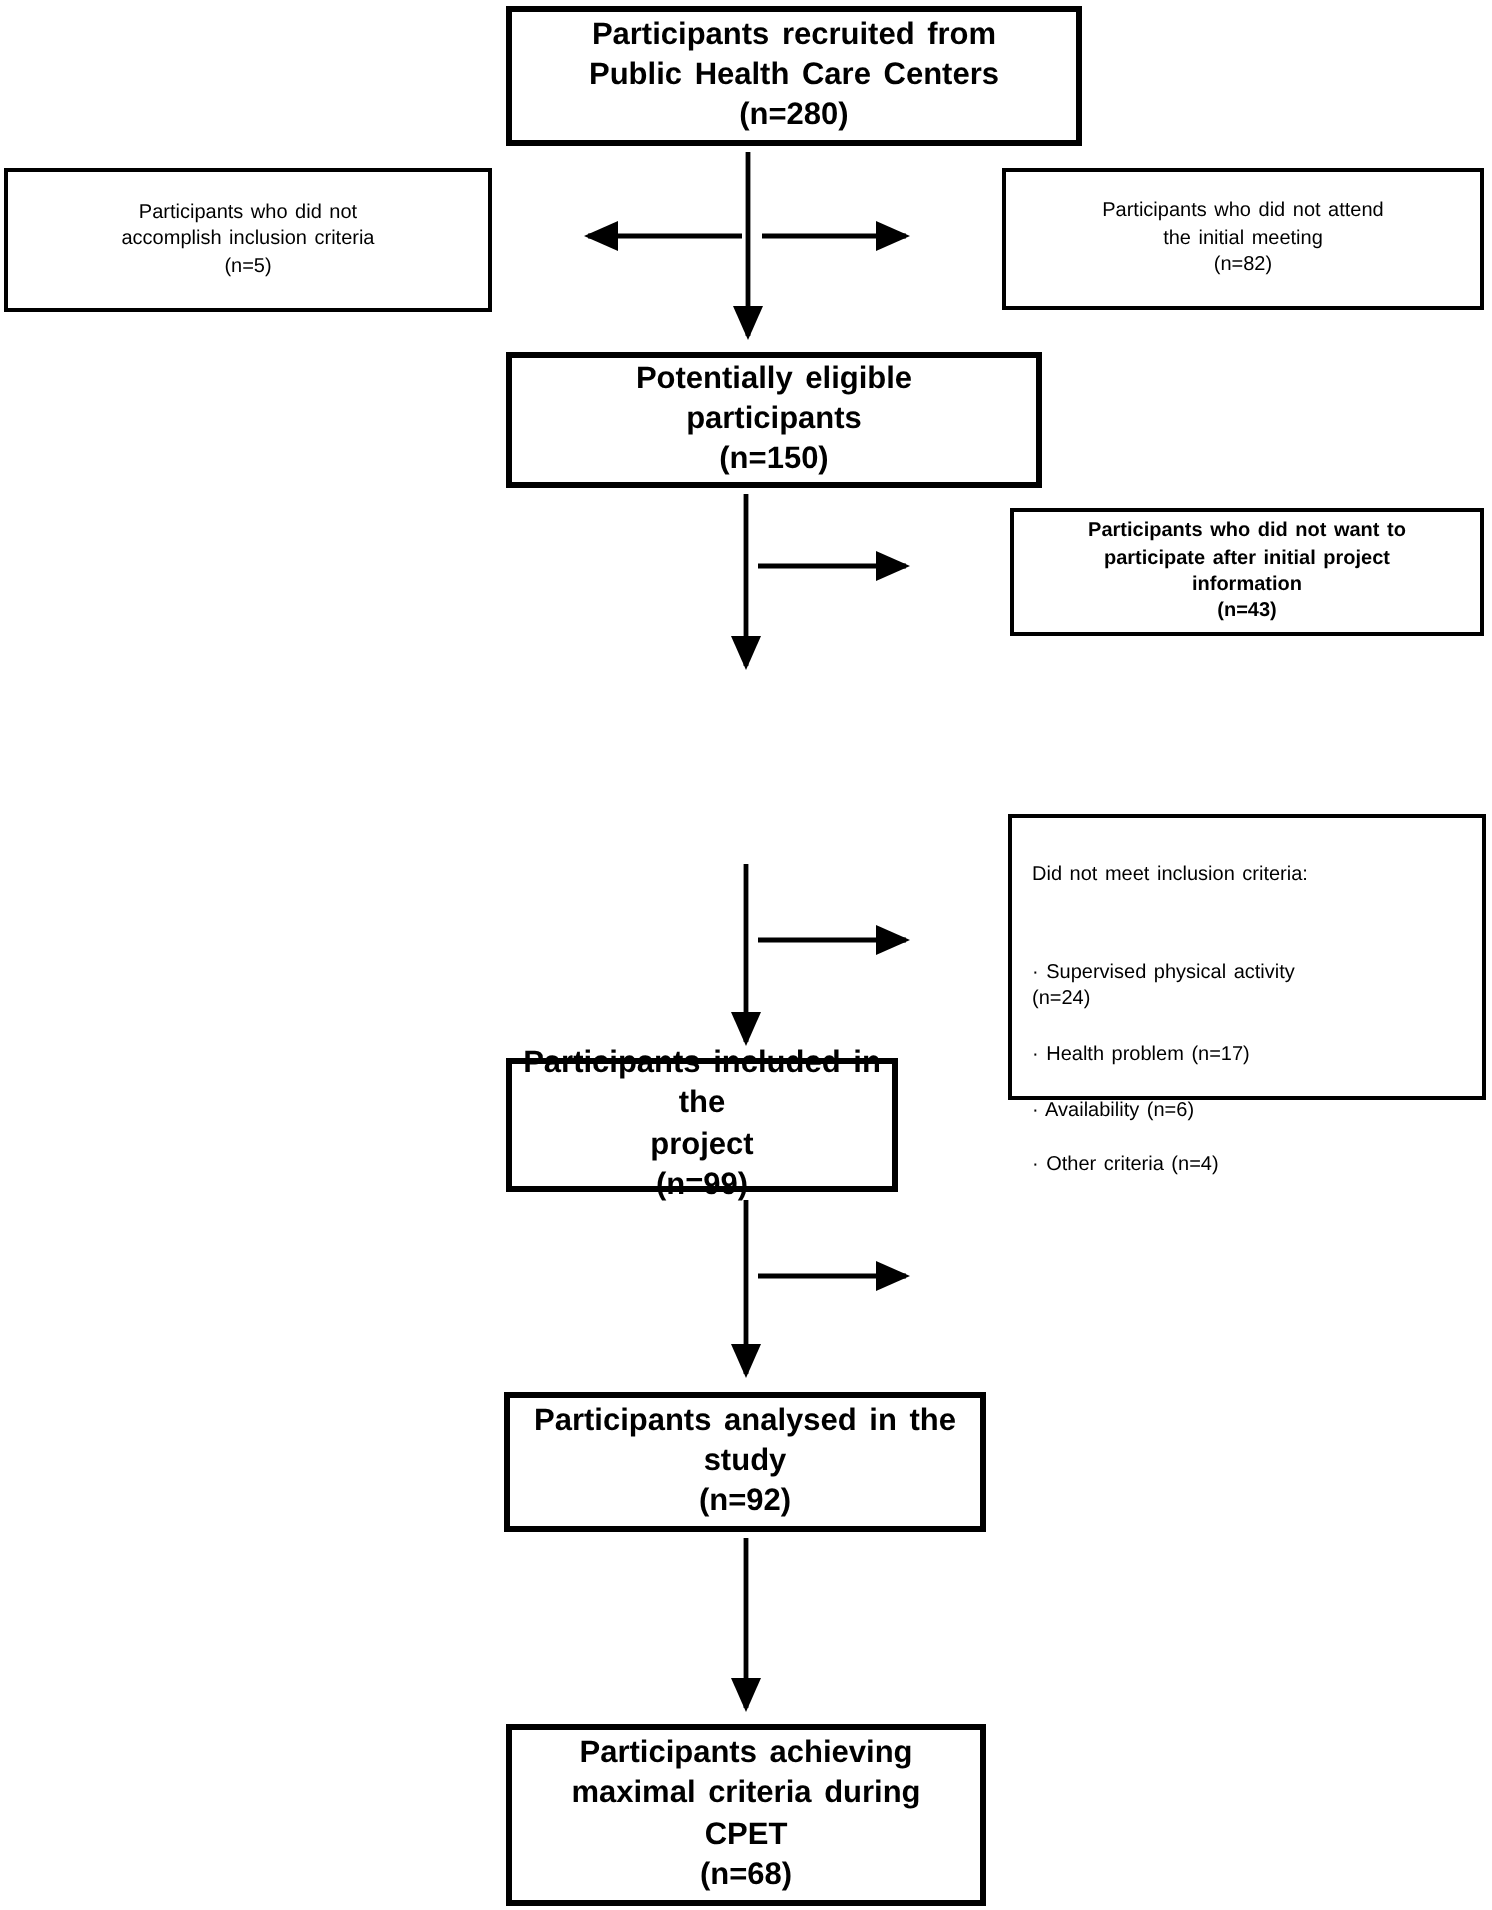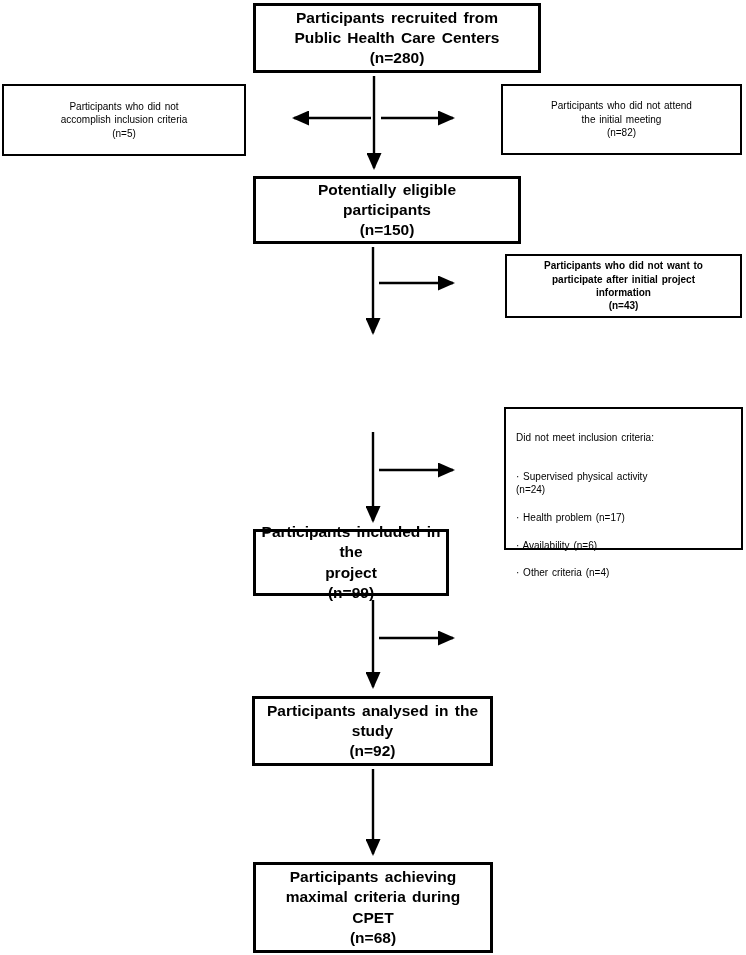--- a/index.html
+++ b/index.html
@@ -34,21 +34,21 @@
   .side {
     font-size: 10px;
     line-height: 1.34;
     word-spacing: 1px;
   }
   .criteria {
     display: block;
     text-align: left;
     padding: 9px 8px 6px 10px;
   }
-  .criteria .heading { margin-bottom: 12px; }
+  .criteria .heading { margin-bottom: 22px; }
   .criteria .item { white-space: pre-line; line-height: 1.32; margin-bottom: 1px; }
   .arrows {
     position: absolute;
     left: 0; top: 0;
     width: 746px; height: 955px;
     pointer-events: none;
   }
 </style>
 </head>
 <body>

